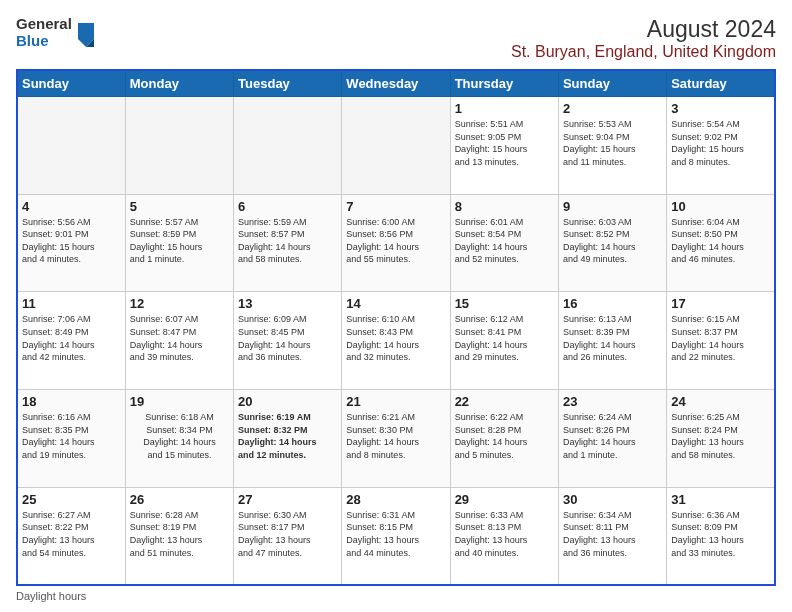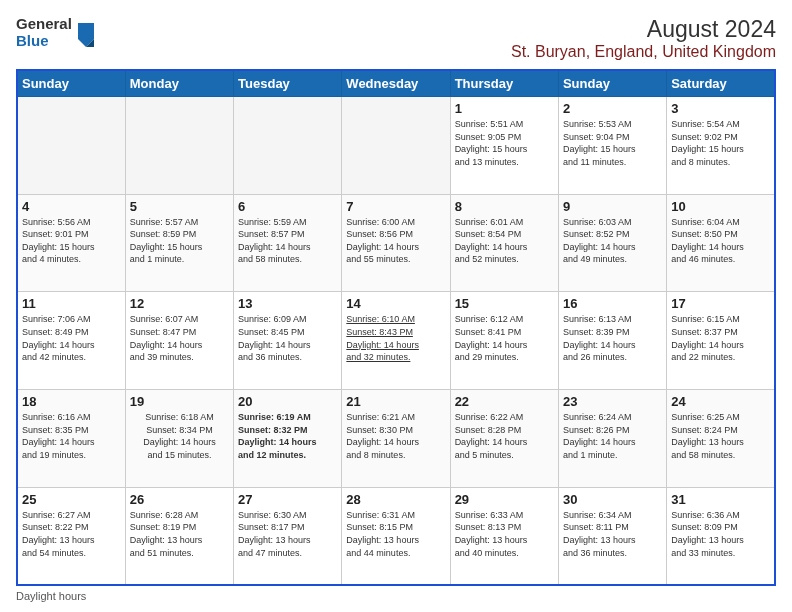--- a/index.html
+++ b/index.html
@@ -239,21 +239,21 @@
           </td>
           <td>
             <span class="day-num">13</span>
             <div class="day-info" style="white-space: pre-line;">Sunrise: 6:09 AM
 Sunset: 8:45 PM
 Daylight: 14 hours
 and 36 minutes.</div>
           </td>
           <td>
             <span class="day-num">14</span>
-            <div class="day-info" style="white-space: pre-line; text-decoration: underline;">Sunrise: 6:10 AM
+            <div class="day-info" style="white-space: pre-line;">Sunrise: 6:10 AM
 Sunset: 8:43 PM
 Daylight: 14 hours
 and 32 minutes.</div>
           </td>
           <td>
             <span class="day-num">15</span>
             <div class="day-info" style="white-space: pre-line;">Sunrise: 6:12 AM
 Sunset: 8:41 PM
 Daylight: 14 hours
 and 29 minutes.</div>

